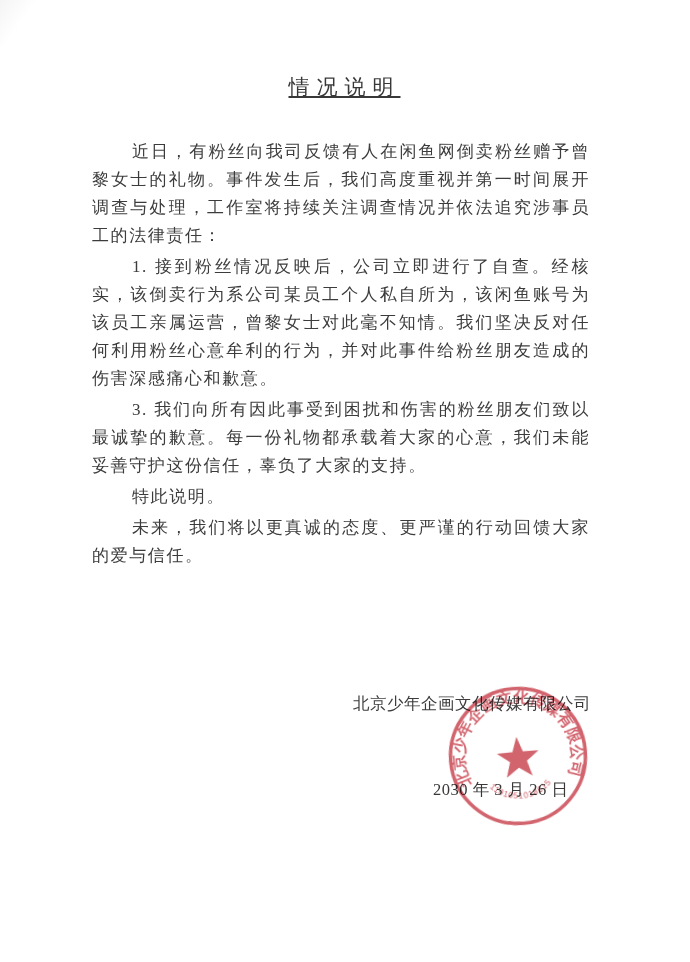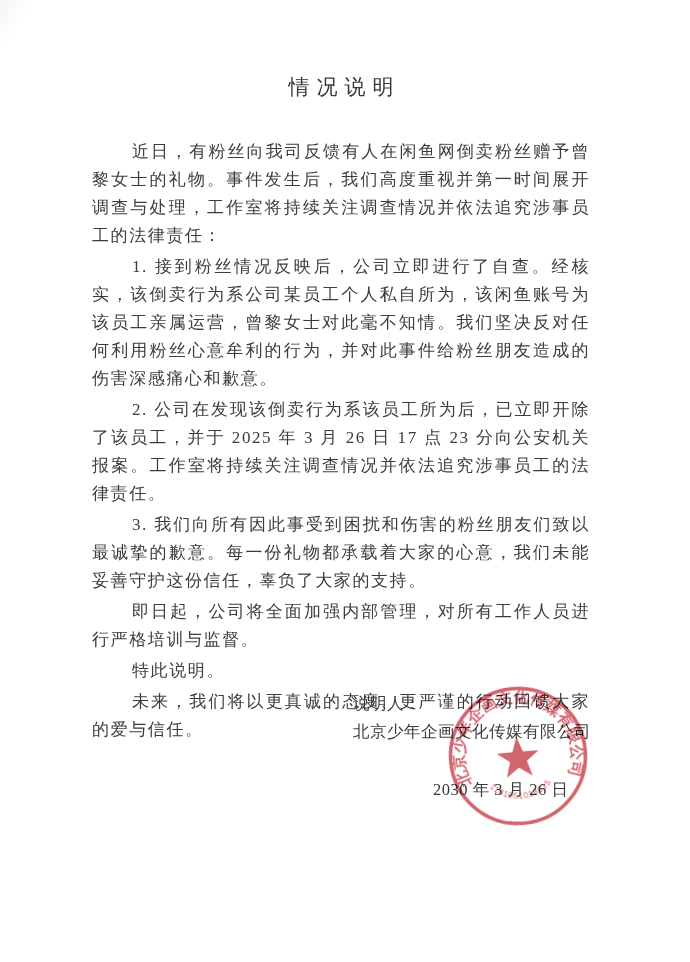--- a/index.html
+++ b/index.html
@@ -19,20 +19,21 @@
   }
   .title{
     margin:0 0 36px 0;
     font-size:21px;
     font-weight:400;
     line-height:30px;
     text-align:center;
     letter-spacing:7px;
     text-indent:7px; 
     color:#383838;
+    text-decoration:underline;
   }
   .body p{
     margin:0 0 3px 0;
     font-size:17px;
     line-height:28px;
     letter-spacing:1.6px;
     text-align:justify;
     text-align-last:left;
     text-indent:40px;
     color:#3c3c3c;
@@ -80,29 +81,26 @@
 </head>
 <body>
 
 <div class="page">
 
   <h1 class="title">情况说明</h1>
 
   <div class="body">
     <p>近日，有粉丝向我司反馈有人在闲鱼网倒卖粉丝赠予曾黎女士的礼物。事件发生后，我们高度重视并第一时间展开调查与处理，工作室将持续关注调查情况并依法追究涉事员工的法律责任：</p>
     <p>1. 接到粉丝情况反映后，公司立即进行了自查。经核实，该倒卖行为系公司某员工个人私自所为，该闲鱼账号为该员工亲属运营，曾黎女士对此毫不知情。我们坚决反对任何利用粉丝心意牟利的行为，并对此事件给粉丝朋友造成的伤害深感痛心和歉意。</p>
-    <p>2. 公司在发现该倒卖行为系该员工所为后，已立即开除了该员工，并于 2025 年 3 月 26 日 17 点 23 分向公安机关报案。工作室将持续关注调查情况并依法追究涉事员工的法律责任。</p>
     <p>3. 我们向所有因此事受到困扰和伤害的粉丝朋友们致以最诚挚的歉意。每一份礼物都承载着大家的心意，我们未能妥善守护这份信任，辜负了大家的支持。</p>
-    <p>即日起，公司将全面加强内部管理，对所有工作人员进行严格培训与监督。</p>
     <p>特此说明。</p>
     <p>未来，我们将以更真诚的态度、更严谨的行动回馈大家的爱与信任。</p>
   </div>
 
   <div class="sig-block">
-    <div>说明人：</div>
     <div>北京少年企画文化传媒有限公司</div>
   </div>
 
   <div class="sig-date">2030 年 3 月 26 日</div>
 
   <div class="seal">
     <svg viewBox="0 0 200 200" aria-hidden="true">
       <defs>
         <path id="sealTopArc" d="M 34.2 138 A 76 76 0 1 1 165.8 138" fill="none"></path>
         <path id="sealBottomArc" d="M 40.9 110.4 A 60 60 0 0 0 159.1 110.4" fill="none"></path>

